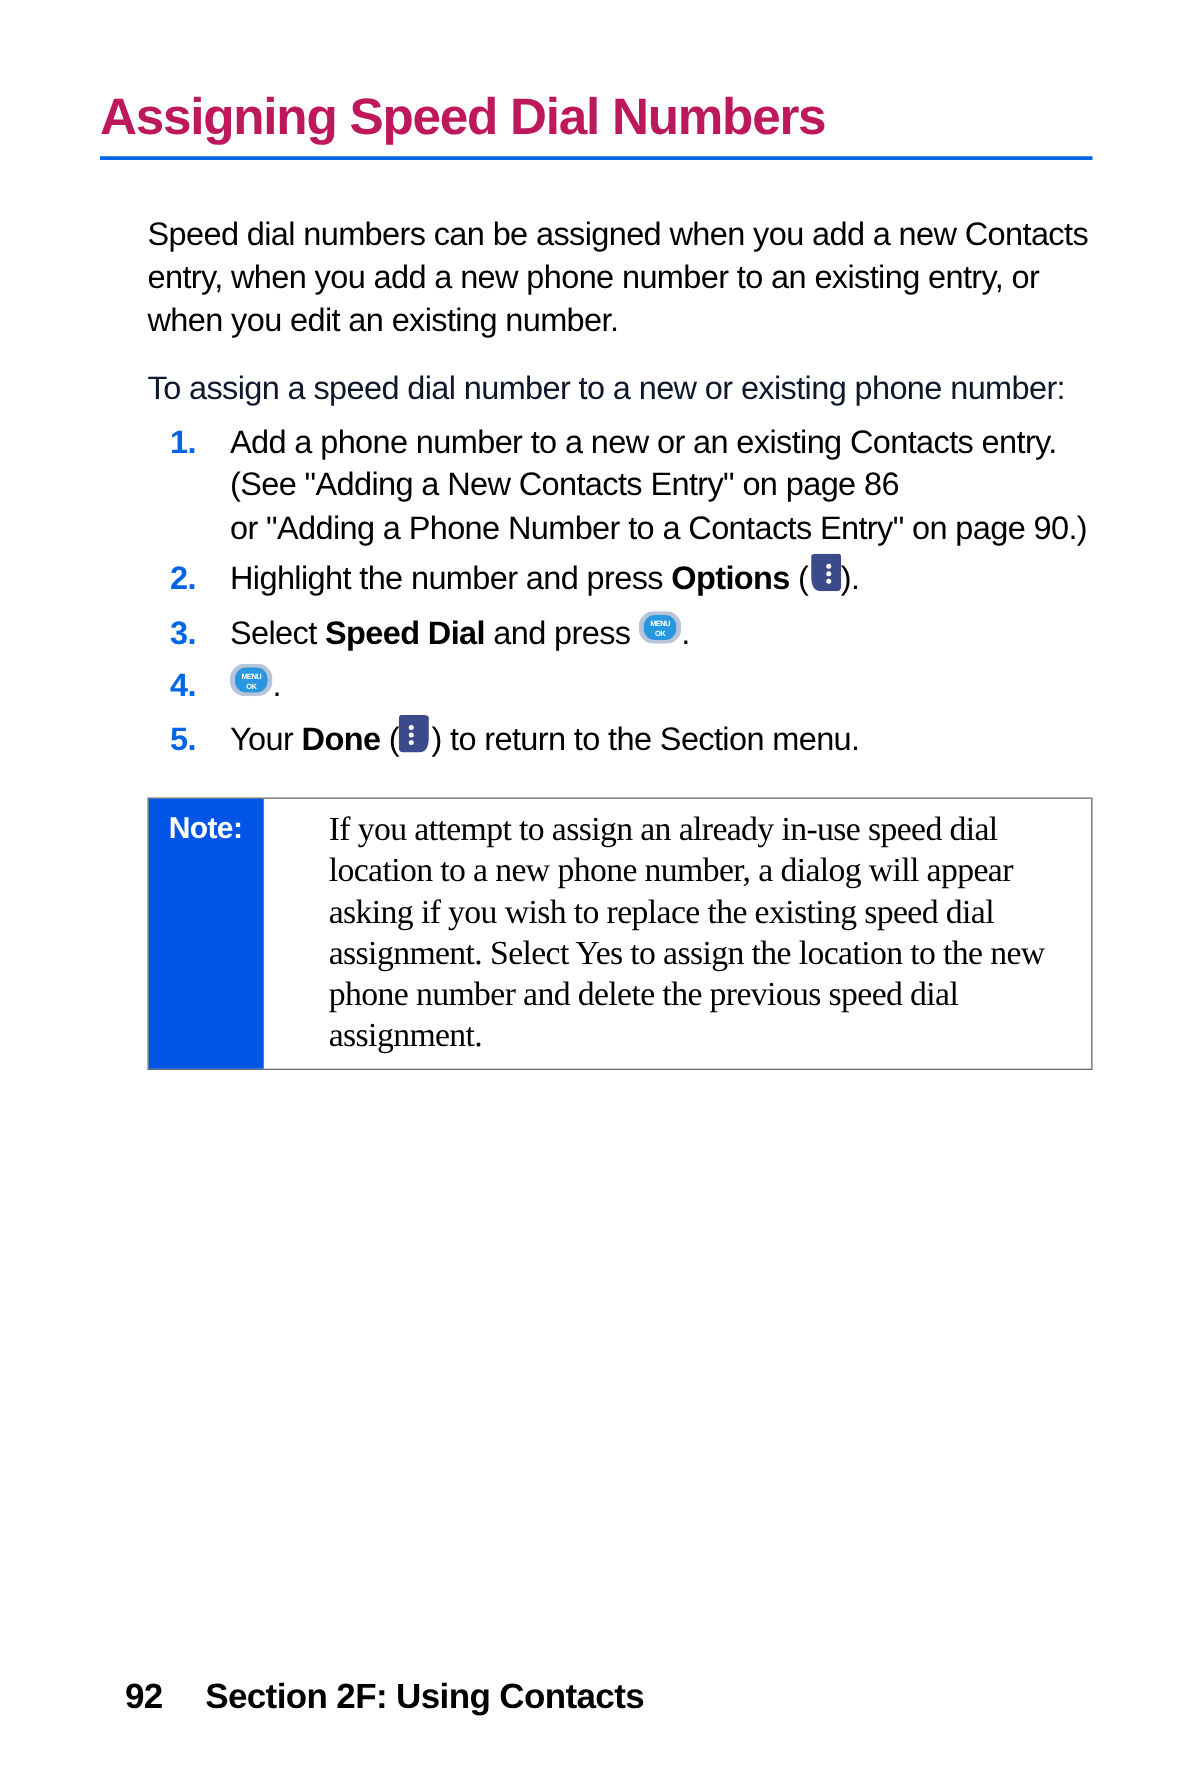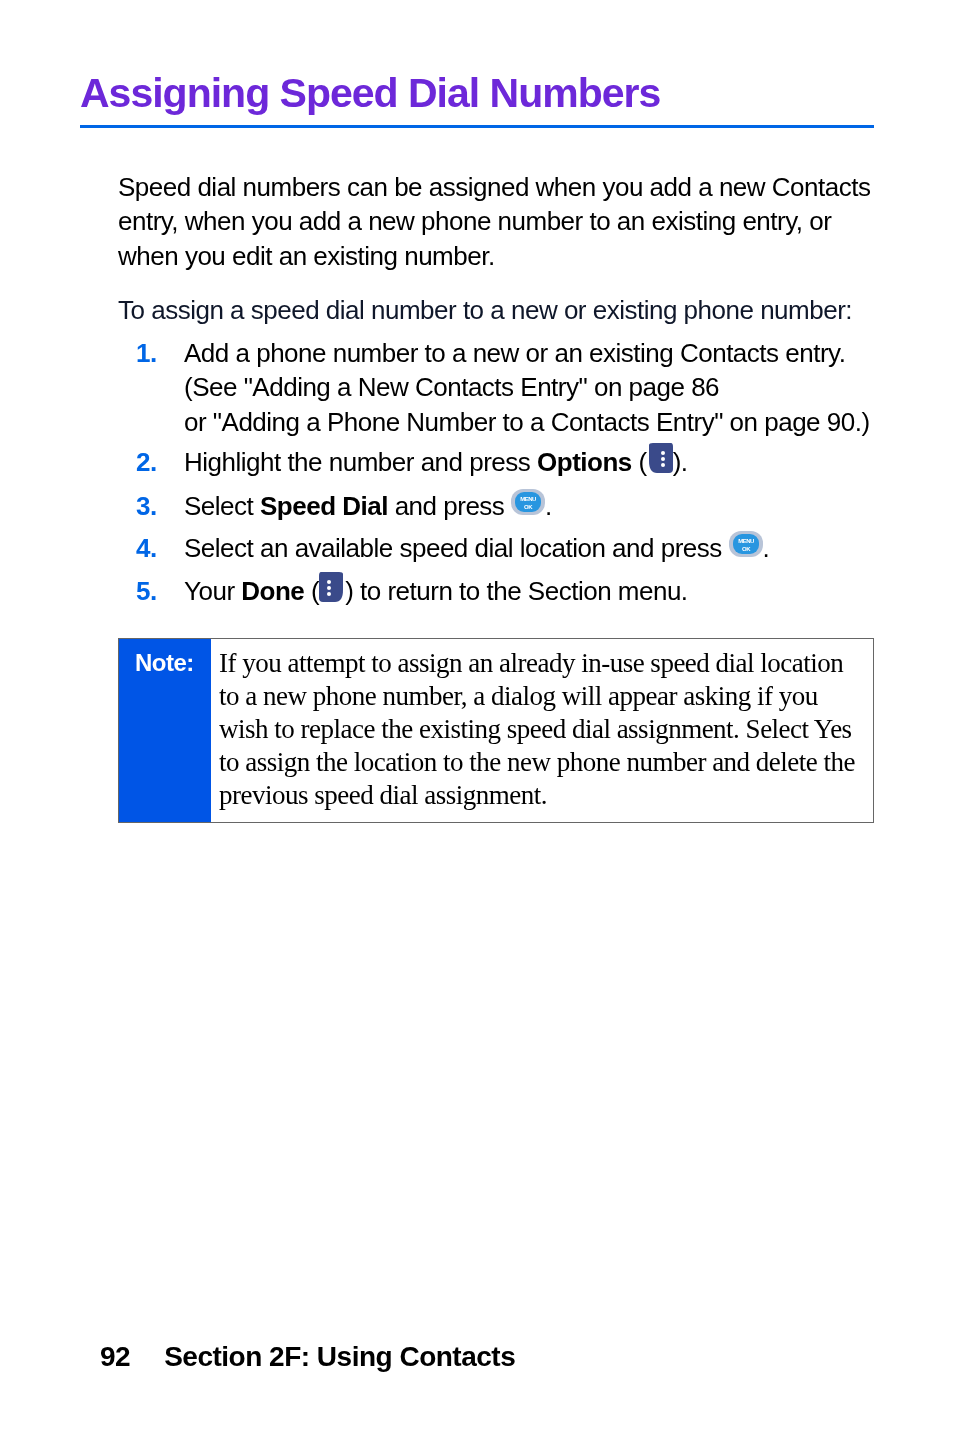--- a/index.html
+++ b/index.html
@@ -10,21 +10,21 @@
     body {
       width: 954px;
       height: 1431px;
       background: #ffffff;
       font-family: "Helvetica Neue", Helvetica, Arial, sans-serif;
       position: relative;
       padding: 70px 80px 50px 80px;
       letter-spacing: -0.3px;
     }
     .title {
-      color: #6d28d9;
+      color: #be185d;
       font-size: 41px;
       font-weight: bold;
       font-stretch: condensed;
       letter-spacing: -1px;
       margin-bottom: 8px;
     }
     .title-rule {
       border: none;
       border-top: 3px solid #0066e6;
       margin-bottom: 42px;
@@ -79,20 +79,21 @@
       display: inline-block;
       vertical-align: middle;
       position: relative;
       top: -2px;
     }
     .note-box {
       display: flex;
       border: 1px solid #666;
       margin-top: 26px;
       margin-left: 0;
+      gap: 44px;
     }
     .note-label {
       background: #0055e6;
       color: #ffffff;
       font-weight: bold;
       font-size: 24px;
       padding: 10px 16px;
       min-width: 92px;
       font-stretch: condensed;
       letter-spacing: -0.5px;
@@ -146,21 +147,21 @@
     </li>
     <li>
       <span>Select </span><span class="bold">Speed Dial</span><span> and press </span><span class="icon"><svg width="34" height="26" viewBox="0 0 34 26">
             <rect x="0" y="0" width="34" height="26" rx="12" fill="#b8c4d8"></rect>
             <rect x="4" y="3" width="26" height="20" rx="9" fill="#2896e0"></rect>
             <text x="17" y="12" font-size="6" fill="#fff" text-anchor="middle" font-family="Arial" font-weight="bold">MENU</text>
             <text x="17" y="20" font-size="6" fill="#fff" text-anchor="middle" font-family="Arial" font-weight="bold">OK</text>
           </svg></span><span>.</span>
     </li>
     <li>
-      <span>Select an available speed dial location and press </span><span class="icon"><svg width="34" height="26" viewBox="0 0 34 26">
+      <span class="icon"><svg width="34" height="26" viewBox="0 0 34 26">
             <rect x="0" y="0" width="34" height="26" rx="12" fill="#b8c4d8"></rect>
             <rect x="4" y="3" width="26" height="20" rx="9" fill="#2896e0"></rect>
             <text x="17" y="12" font-size="6" fill="#fff" text-anchor="middle" font-family="Arial" font-weight="bold">MENU</text>
             <text x="17" y="20" font-size="6" fill="#fff" text-anchor="middle" font-family="Arial" font-weight="bold">OK</text>
           </svg></span><span>.</span>
     </li>
     <li>
       <span>Your </span><span class="bold">Done</span><span> (</span><span class="icon"><svg width="26" height="30" viewBox="0 0 26 30">
             <path d="M 24 2 Q 24 0 20 0 L 2 0 Q 0 0 0 4 L 0 26 Q 0 30 4 30 L 16 30 Q 24 30 24 18 Z" fill="#3a4a8a"></path>
             <circle cx="10" cy="10" r="2" fill="#fff"></circle>

